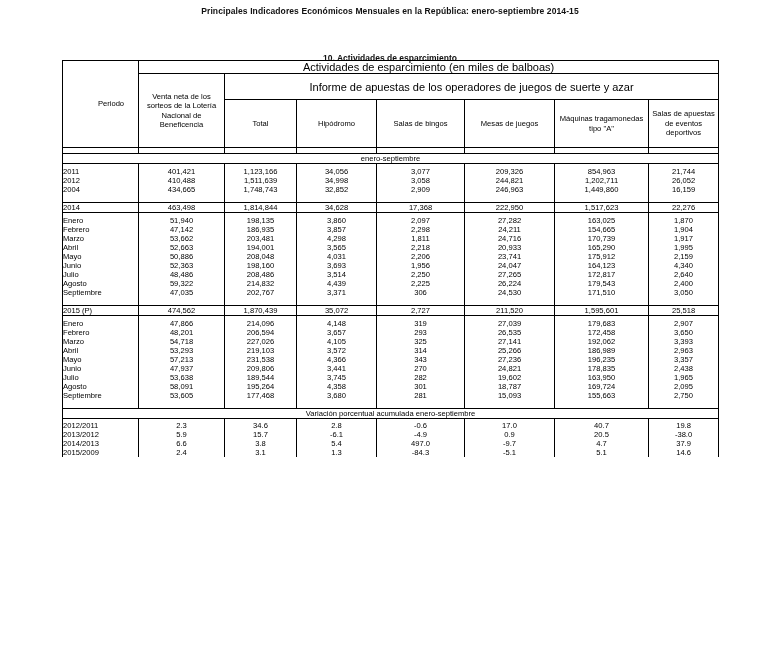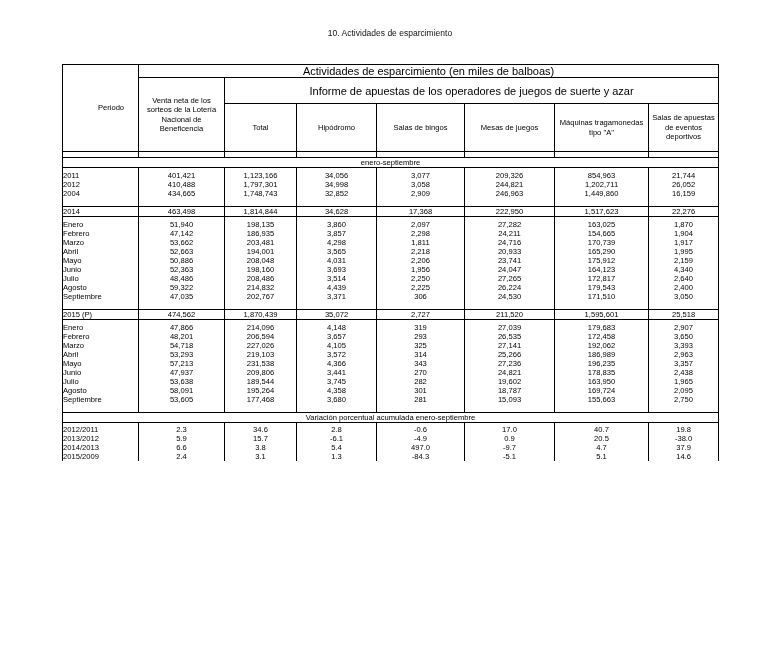--- a/index.html
+++ b/index.html
@@ -27,22 +27,22 @@
     font-size: 8.5px;
     font-weight: bold;
     letter-spacing: 0.1px;
     margin: 0;
     padding-top: 6px;
     color: #111;
   }
   .section-title {
     text-align: center;
     font-size: 8.5px;
-    font-weight: normal;
-    margin: 4px;
+    font-weight: bold;
+    margin: 13px;
     padding-top: 24px;
     color: #111;
   }
   .table-wrap {
     position: absolute;
     left: 62px;
     top: 60px;
     width: 656px;
   }
   table.tbl {
@@ -95,20 +95,21 @@
     font-size: 7.6px;
     padding: 3px 2px;
   }
   .thin-sep td { height: 5px; }
 </style>
 </head>
 <body>
 
 <div class="page">
 
+  <div class="doc-title">Principales Indicadores Económicos Mensuales en la República: enero-septiembre 2014-15</div>
   <div class="section-title">10.  Actividades de esparcimiento</div>
 
   <div class="table-wrap">
     <table class="tbl">
       <colgroup>
         <col style="width:76px">
         <col style="width:86px">
         <col style="width:72px">
         <col style="width:80px">
         <col style="width:88px">
@@ -165,21 +166,21 @@
             <td class="num bold br">1,123,166</td>
             <td class="num br">34,056</td>
             <td class="num br">3,077</td>
             <td class="num br">209,326</td>
             <td class="num br">854,963</td>
             <td class="num brh">21,744</td>
           </tr>
           <tr>
             <td class="period-cell blh brh">2012</td>
             <td class="num brh">410,488</td>
-            <td class="num bold br">1,797,301</td>
+            <td class="num bold br">1,511,639</td>
             <td class="num br">34,998</td>
             <td class="num br">3,058</td>
             <td class="num br">244,821</td>
             <td class="num br">1,202,711</td>
             <td class="num brh">26,052</td>
           </tr>
           <tr>
             <td class="period-cell blh brh">2004</td>
             <td class="num brh">434,665</td>
             <td class="num bold br">1,748,743</td>

